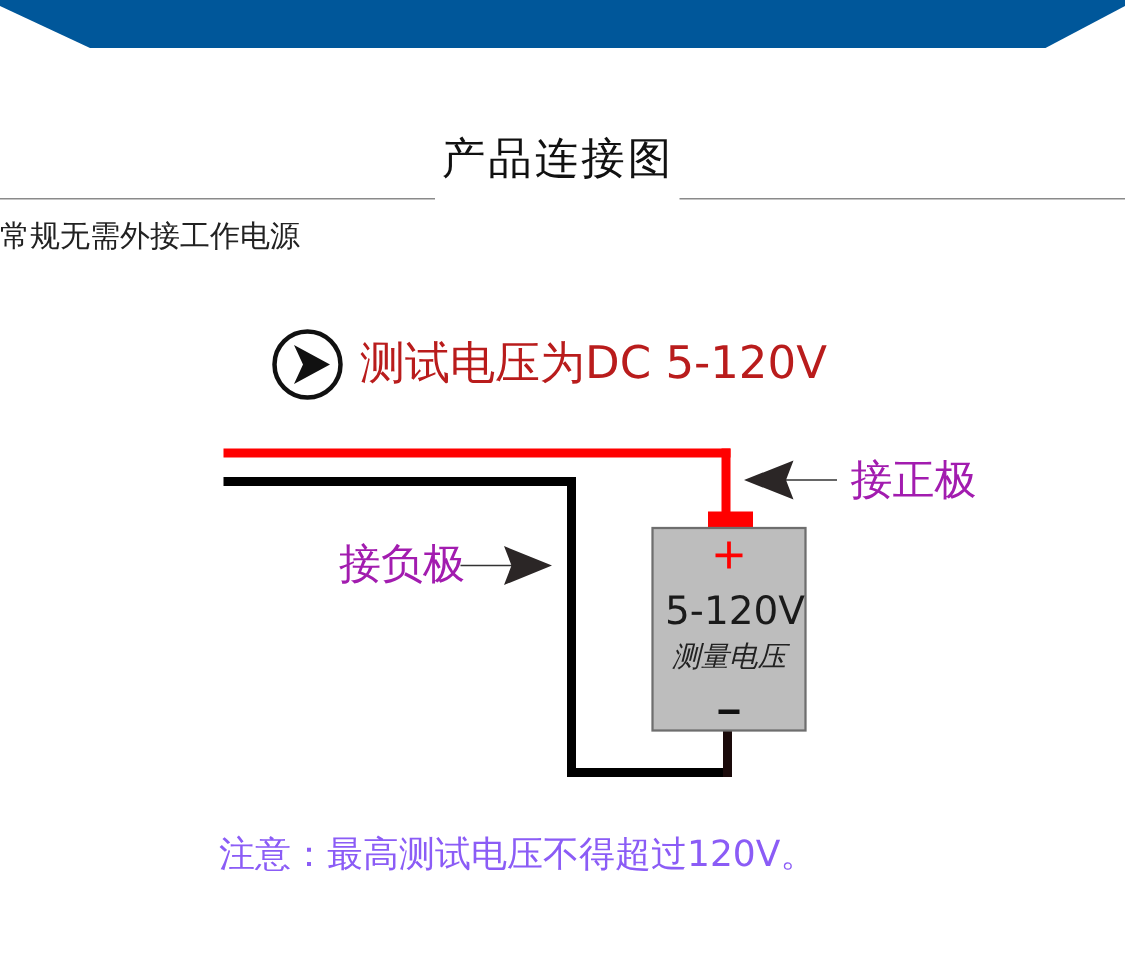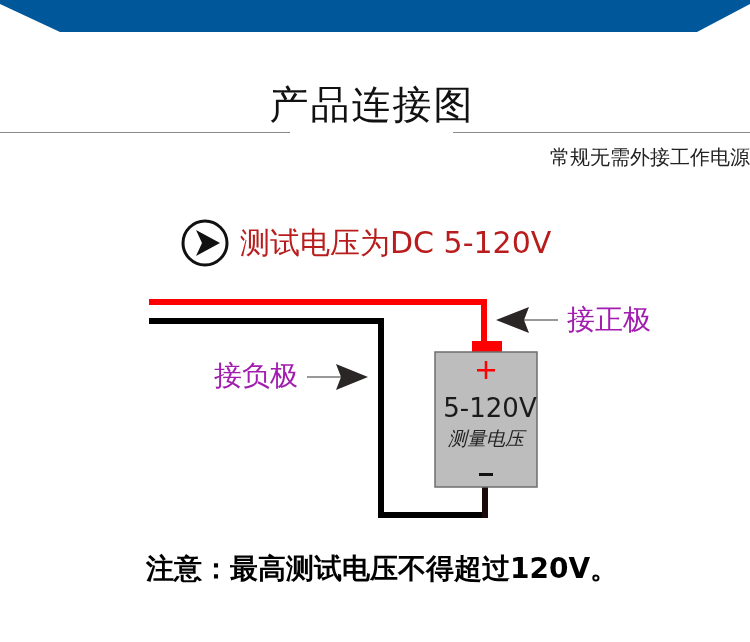--- a/index.html
+++ b/index.html
@@ -1,30 +1,30 @@
 <!DOCTYPE html>
 <html><head>
 <meta charset="utf-8">
 <style>
   html, body { margin: 0; padding: 0; background: #ffffff; }
   body { width: 750px; height: 642px; position: relative; overflow: hidden;
          font-family: "DejaVu Sans", "Liberation Sans", sans-serif; color: #1a1a1a; }
   .abs { position: absolute; }
   #banner { left: 0; top: 0; width: 750px; height: 34px; }
   .rule { height: 1px; background: #8a8a8a; top: 132px; }
-  #title { left: 0; width: 744px; top: 80px; text-align: center; font-size: 39px; letter-spacing: 2px; color: #111; line-height: 50px; }
-  #subtitle { left: 0; width: 750px; top: 143px; text-align: right; font-size: 20px; color: #222; line-height: 28px; }
+  #title { left: 0; width: 744px; top: 80px; text-align: center; font-size: 29px; letter-spacing: 2px; color: #111; line-height: 50px; }
+  #subtitle { left: 0; width: 750px; top: 143px; text-align: left; font-size: 20px; color: #222; line-height: 28px; }
   #voltage-heading { left: 240px; top: 223px; font-size: 30px; line-height: 40px; color: #b91c1c; white-space: nowrap; }
   #diagram { left: 0; top: 0; width: 750px; height: 642px; }
   .label { font-size: 28px; line-height: 28px; color: #a21caf; white-space: nowrap; }
   #label-positive { left: 567px; top: 306px; }
-  #label-negative { left: 214px; top: 362px; }
+  #label-negative { left: 226px; top: 362px; }
   #meter-range { left: 436px; top: 392px; width: 108px; text-align: center; font-size: 26px; line-height: 32px; color: #1a1a1a; }
   #meter-caption { left: 436px; top: 425px; width: 100px; text-align: center; font-size: 19px; line-height: 26px; color: #222; font-style: italic; }
-  #note { left: 146px; top: 554px; font-size: 28px; line-height: 30px; color: #000000; white-space: nowrap; font-weight: bold; }
+  #note { left: 146px; top: 554px; font-size: 24px; line-height: 30px; color: #8b5cf6; white-space: nowrap; }
 </style>
 </head>
 <body>
 
 <svg id="banner" class="abs" viewBox="0 0 750 34" width="750" height="34">
   <polygon points="0,0 750,0 750,4 697,32 60,32 0,4" fill="#00579a"></polygon>
 </svg>
 
 <div class="abs rule" style="left:0;width:290px;"></div>
 <div class="abs rule" style="left:453px;width:297px;"></div>

